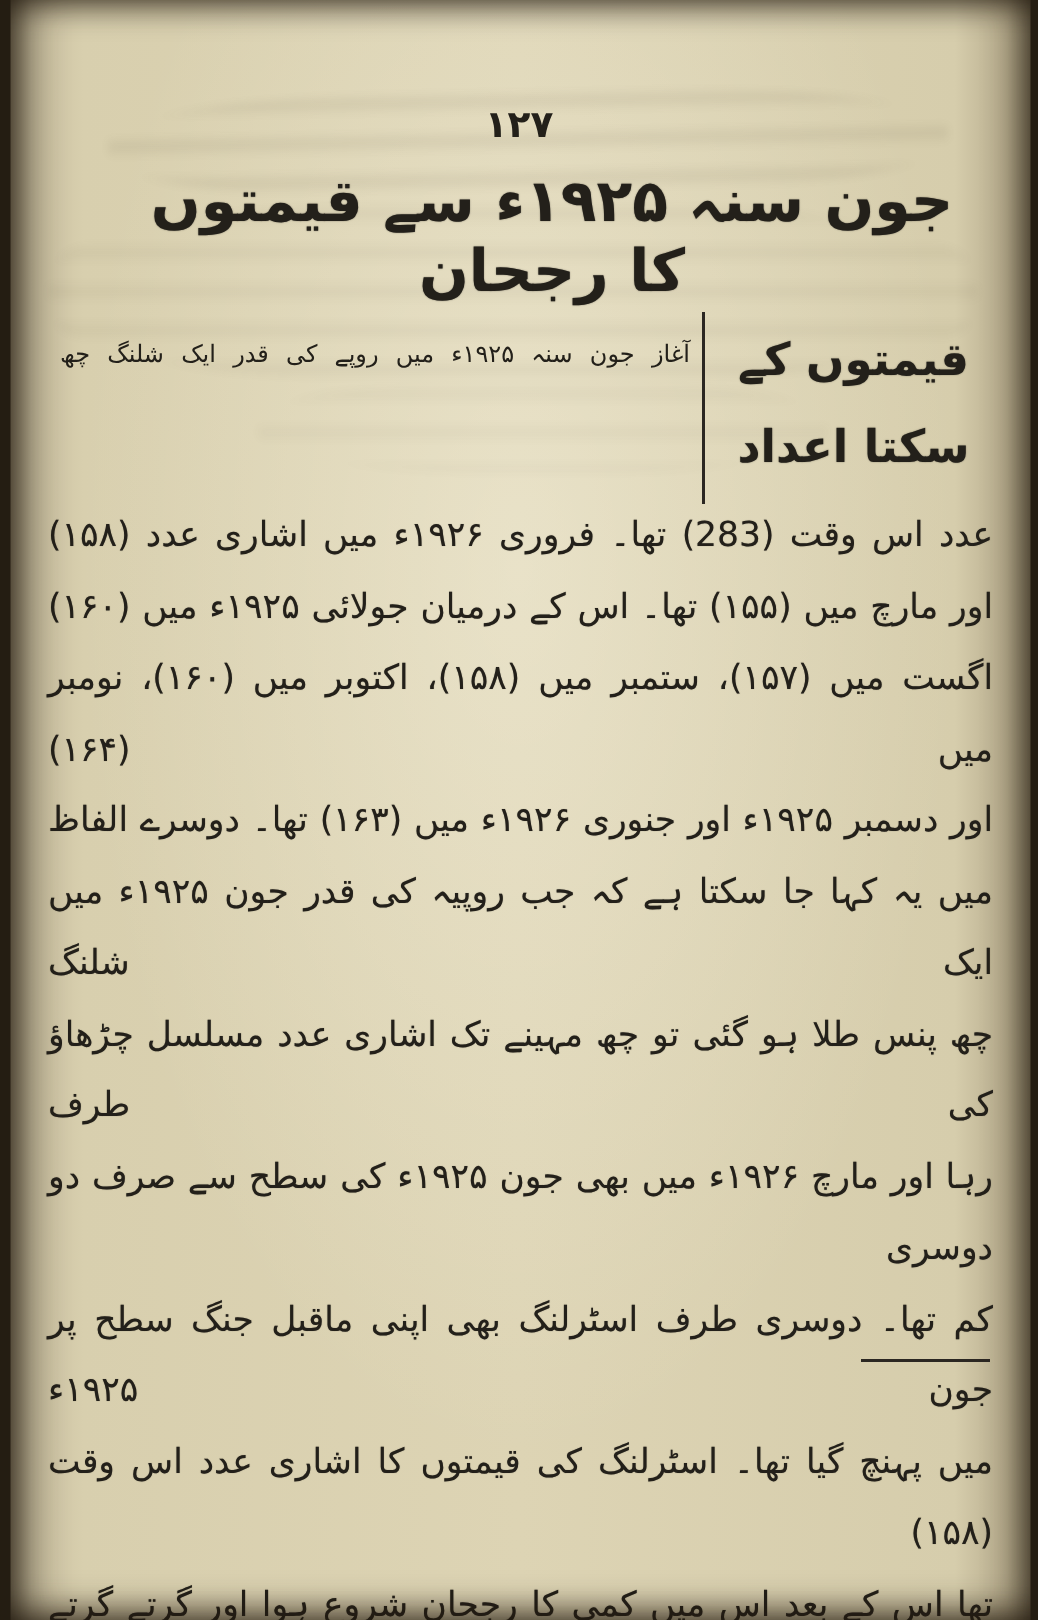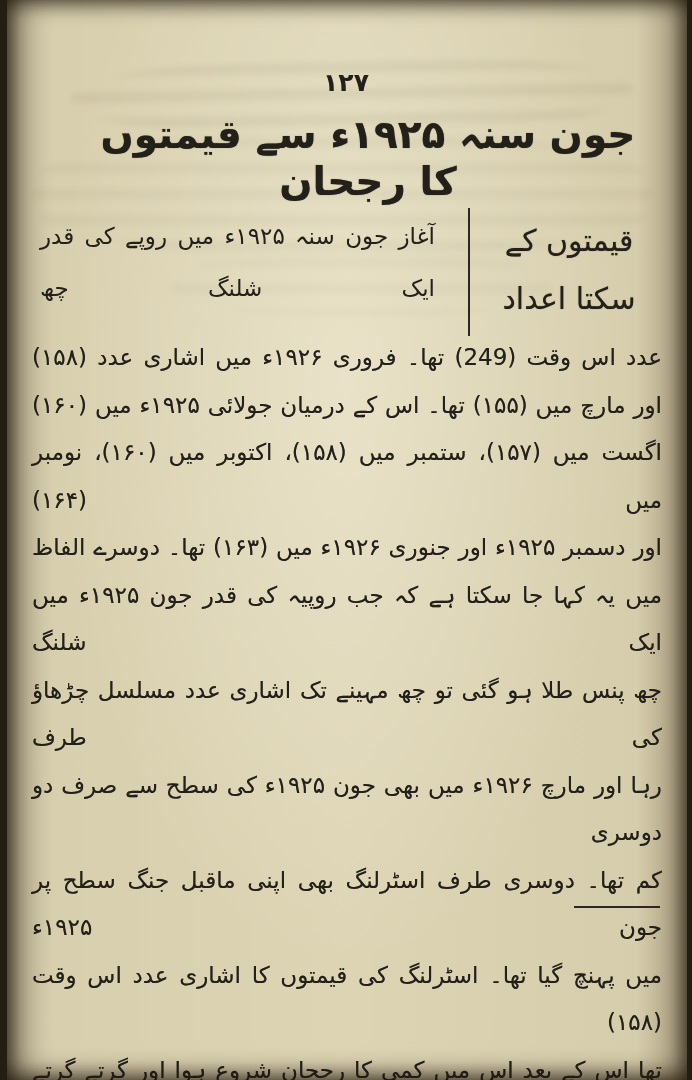--- a/index.html
+++ b/index.html
@@ -99,29 +99,29 @@
     display: flex;
     direction: rtl;
     z-index: 3;
   }
   .side-heading {
     width: 178px;
     flex: 0 0 auto;
     border-left: 2px solid #2b2722;
     text-align: center;
     font-size: 30px;
-    font-weight: normal;
+    font-weight: bold;
     line-height: 58px;
     padding: 4px 4px 8px 10px;
     text-shadow: 0 0 1px rgba(35,32,26,0.55);
   }
   .intro-text {
     flex: 1 1 auto;
-    padding: 2px 33px 0 4px;
-    font-size: 23px;
+    padding: 2px 8px 0 4px;
+    font-size: 16px;
     line-height: 52px;
   }
   .intro-line {
     text-align: justify;
     text-align-last: justify;
   }
 
   .body-text {
     position: absolute;
     top: 334px;
@@ -167,21 +167,21 @@
     <div class="side-heading">
       <div>قیمتوں کے</div>
       <div>سکتا اعداد</div>
     </div>
     <div class="intro-text">
       <div class="intro-line">آغاز جون سنہ ۱۹۲۵ء میں روپے کی قدر ایک شلنگ چھ</div>
     </div>
   </div>
 
   <div class="body-text">
-    <div class="text-line">عدد اس وقت (249) تھا۔ فروری ۱۹۲۶ء میں اشاری عدد (۱۵۸)</div>
+    <div class="text-line">عدد اس وقت (283) تھا۔ فروری ۱۹۲۶ء میں اشاری عدد (۱۵۸)</div>
     <div class="text-line">اور مارچ میں (۱۵۵) تھا۔ اس کے درمیان جولائی ۱۹۲۵ء میں (۱۶۰)</div>
     <div class="text-line">اگست میں (۱۵۷)، ستمبر میں (۱۵۸)، اکتوبر میں (۱۶۰)، نومبر میں (۱۶۴)</div>
     <div class="text-line">اور دسمبر ۱۹۲۵ء اور جنوری ۱۹۲۶ء میں (۱۶۳) تھا۔ دوسرے الفاظ</div>
     <div class="text-line">میں یہ کہا جا سکتا ہے کہ جب روپیہ کی قدر جون ۱۹۲۵ء میں ایک شلنگ</div>
     <div class="text-line">چھ پنس طلا ہو گئی تو چھ مہینے تک اشاری عدد مسلسل چڑھاؤ کی طرف</div>
     <div class="text-line">رہا اور مارچ ۱۹۲۶ء میں بھی جون ۱۹۲۵ء کی سطح سے صرف دو دوسری</div>
     <div class="text-line">کم تھا۔ دوسری طرف اسٹرلنگ بھی اپنی ماقبل جنگ سطح پر جون ۱۹۲۵ء</div>
     <div class="text-line">میں پہنچ گیا تھا۔ اسٹرلنگ کی قیمتوں کا اشاری عدد اس وقت (۱۵۸)</div>
     <div class="text-line">تھا اس کے بعد اس میں کمی کا رجحان شروع ہوا اور گرتے گرتے فروری</div>
 

